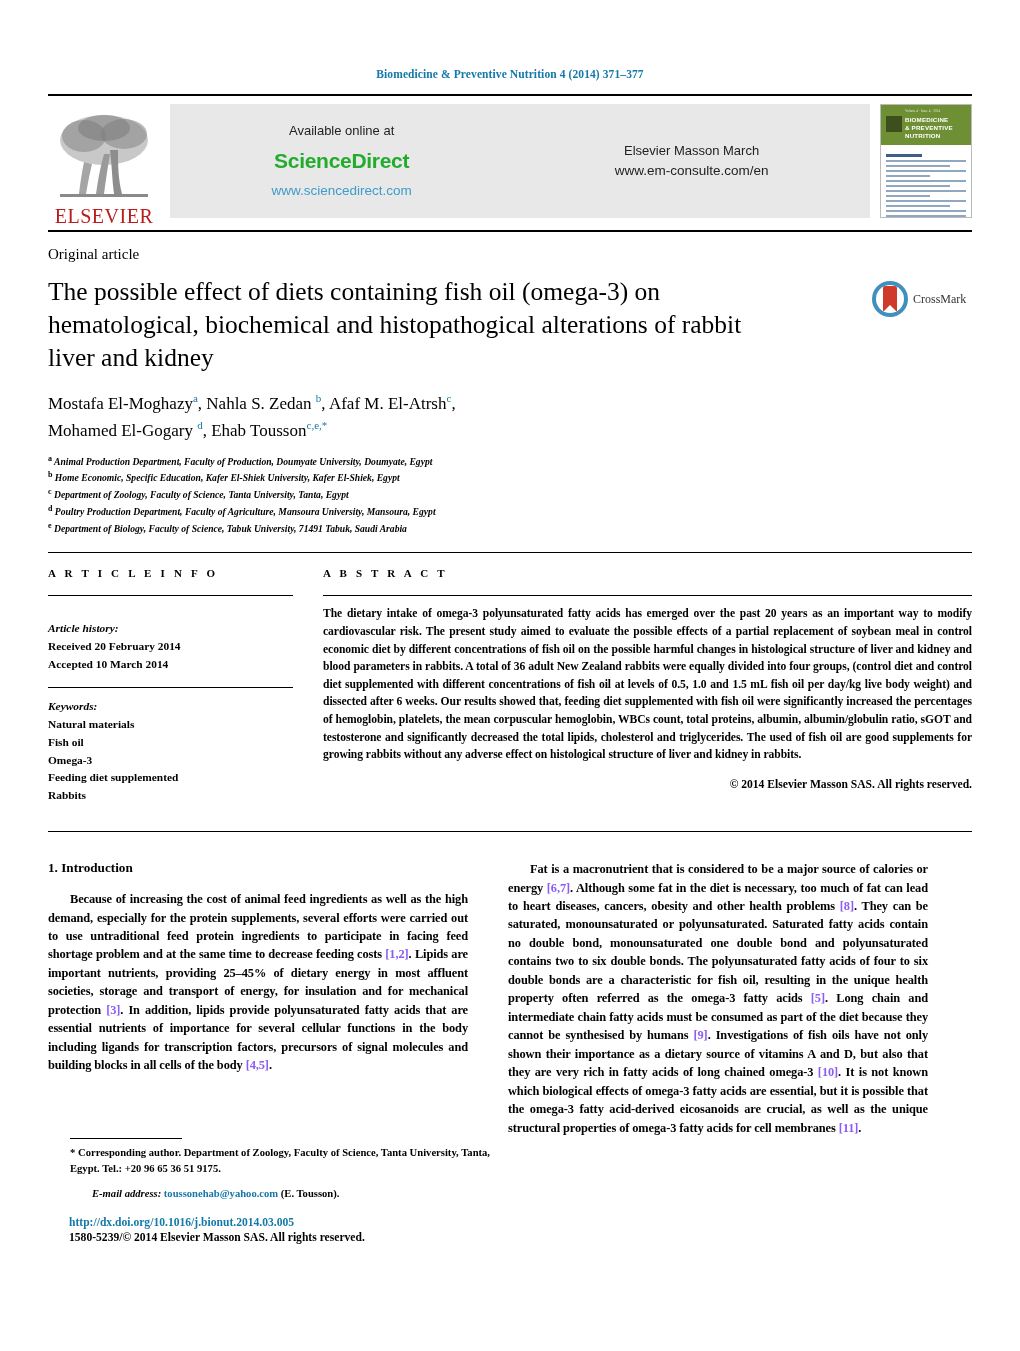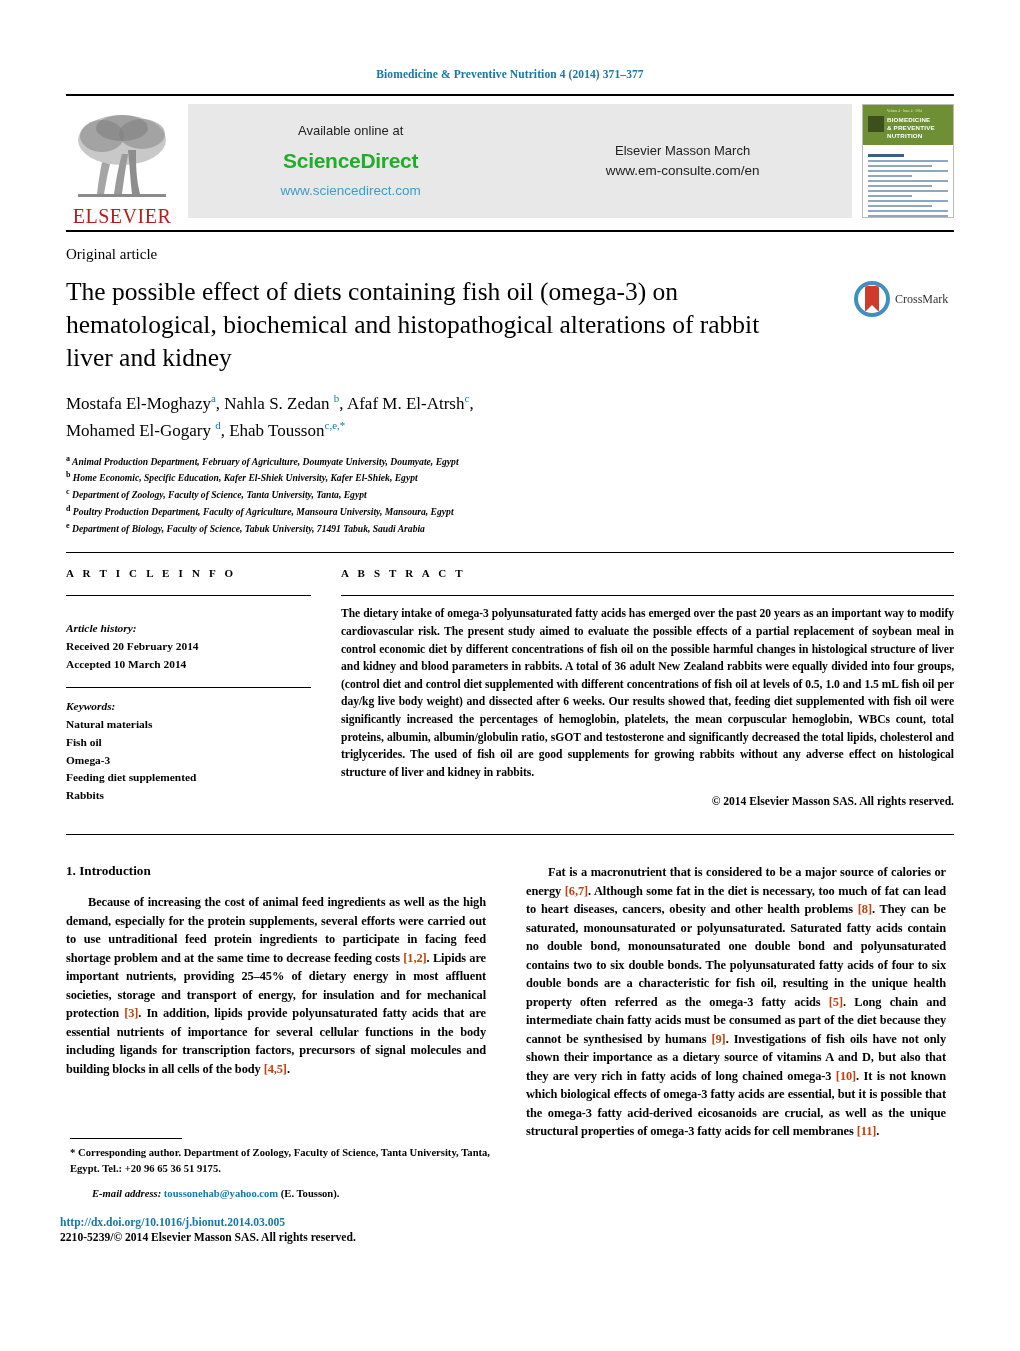--- a/index.html
+++ b/index.html
@@ -5,21 +5,21 @@
   * { box-sizing: border-box; }
   html, body { margin:0; padding:0; }
   body {
     width:1020px; height:1351px;
     background:#ffffff;
     font-family:"Liberation Serif", serif;
     color:#000;
     position:relative;
     overflow:hidden;
   }
-  .page { position:relative; width:1020px; height:1165px; padding:0 66px; }
+  .page { position:relative; width:1020px; height:1165px; padding:0 48px; }
 
   
   .running-head {
     text-align:center;
     color:#1479a8;
     font-family:"Liberation Serif", serif;
     font-weight:bold;
     font-size:11.5px;
     letter-spacing:.1px;
     padding-top:68px;
@@ -133,32 +133,32 @@
   .col.right { margin-left:40px; }
   h2.sec {
     font-size:13.2px; font-weight:bold; font-family:"Liberation Serif", serif;
     margin:0 0 14px 0;
   }
   p.para {
     font-size:12.4px; line-height:1.49; text-align:justify; margin:0;
     text-indent:22px; font-family:"Liberation Serif", serif; font-weight:bold;
     letter-spacing:-.1px;
   }
-  .ref { color:#c2410c; }
+  .ref { color:#8b5cf6; }
 
   
   .foot { position:absolute; left:70px; top:1138px; width:420px; }
   .foot-rule { border-top:1px solid #000; width:112px; margin-bottom:6px;}
   .foot-txt { font-size:10.6px; line-height:1.5; font-weight:bold; text-align:justify;
               font-family:"Liberation Serif", serif;}
   .foot-txt .star { }
   .foot-mail { margin-top:11px; font-size:10.6px; font-weight:bold; padding-left:22px;}
   .foot-mail .lbl { font-style:italic; }
   .link { color:#1479a8; }
-  .doi-block { position:absolute; left:60px; top:1216px; }
+  .doi-block { position:absolute; left:69px; top:1216px; }
   .doi { color:#1479a8; font-size:11.6px; font-weight:bold; font-family:"Liberation Serif", serif;}
   .issn { font-size:11.6px; font-weight:bold; margin-top:2px; font-family:"Liberation Serif", serif;}
 </style>
 </head>
 <body>
 
 <div class="page">
 
   <div class="running-head">Biomedicine &amp; Preventive Nutrition 4 (2014) 371–377</div>
 
@@ -239,21 +239,21 @@
       <span class="cm-label">CrossMark</span>
     </div>
   </div>
 
   <div class="authors">
     <span>Mostafa El-Moghazy</span><sup>a</sup>, <span>Nahla S. Zedan</span> <sup>b</sup>, <span>Afaf M. El-Atrsh</span><sup>c</sup>,<br>
     <span>Mohamed El-Gogary</span> <sup>d</sup>, <span>Ehab Tousson</span><sup>c,e,*</sup>
   </div>
 
   <div class="affils">
-    <div><sup>a</sup> <span>Animal Production Department, February of Agriculture, Doumyate University, Doumyate, Egypt</span></div>
+    <div><sup>a</sup> <span>Animal Production Department, Faculty of Production, Doumyate University, Doumyate, Egypt</span></div>
     <div><sup>b</sup> <span>Home Economic, Specific Education, Kafer El-Shiek University, Kafer El-Shiek, Egypt</span></div>
     <div><sup>c</sup> <span>Department of Zoology, Faculty of Science, Tanta University, Tanta, Egypt</span></div>
     <div><sup>d</sup> <span>Poultry Production Department, Faculty of Agriculture, Mansoura University, Mansoura, Egypt</span></div>
     <div><sup>e</sup> <span>Department of Biology, Faculty of Science, Tabuk University, 71491 Tabuk, Saudi Arabia</span></div>
   </div>
 
   <div class="rule-thin"></div>
 
   <div class="info-abs">
     <div class="col-info">
@@ -303,16 +303,16 @@
     </div>
     <div class="foot-mail">
       <span class="lbl">E-mail address:</span>
       <span class="link">toussonehab@yahoo.com</span>
       <span>(E. Tousson).</span>
     </div>
   </div>
 
   <div class="doi-block">
     <div class="doi">http://dx.doi.org/10.1016/j.bionut.2014.03.005</div>
-    <div class="issn">2210-5239/© 2014 Elsevier Masson SAS. All rights reserved.</div>
+    <div class="issn">1580-5239/© 2014 Elsevier Masson SAS. All rights reserved.</div>
   </div>
 
 </div>
 
 </body></html>

